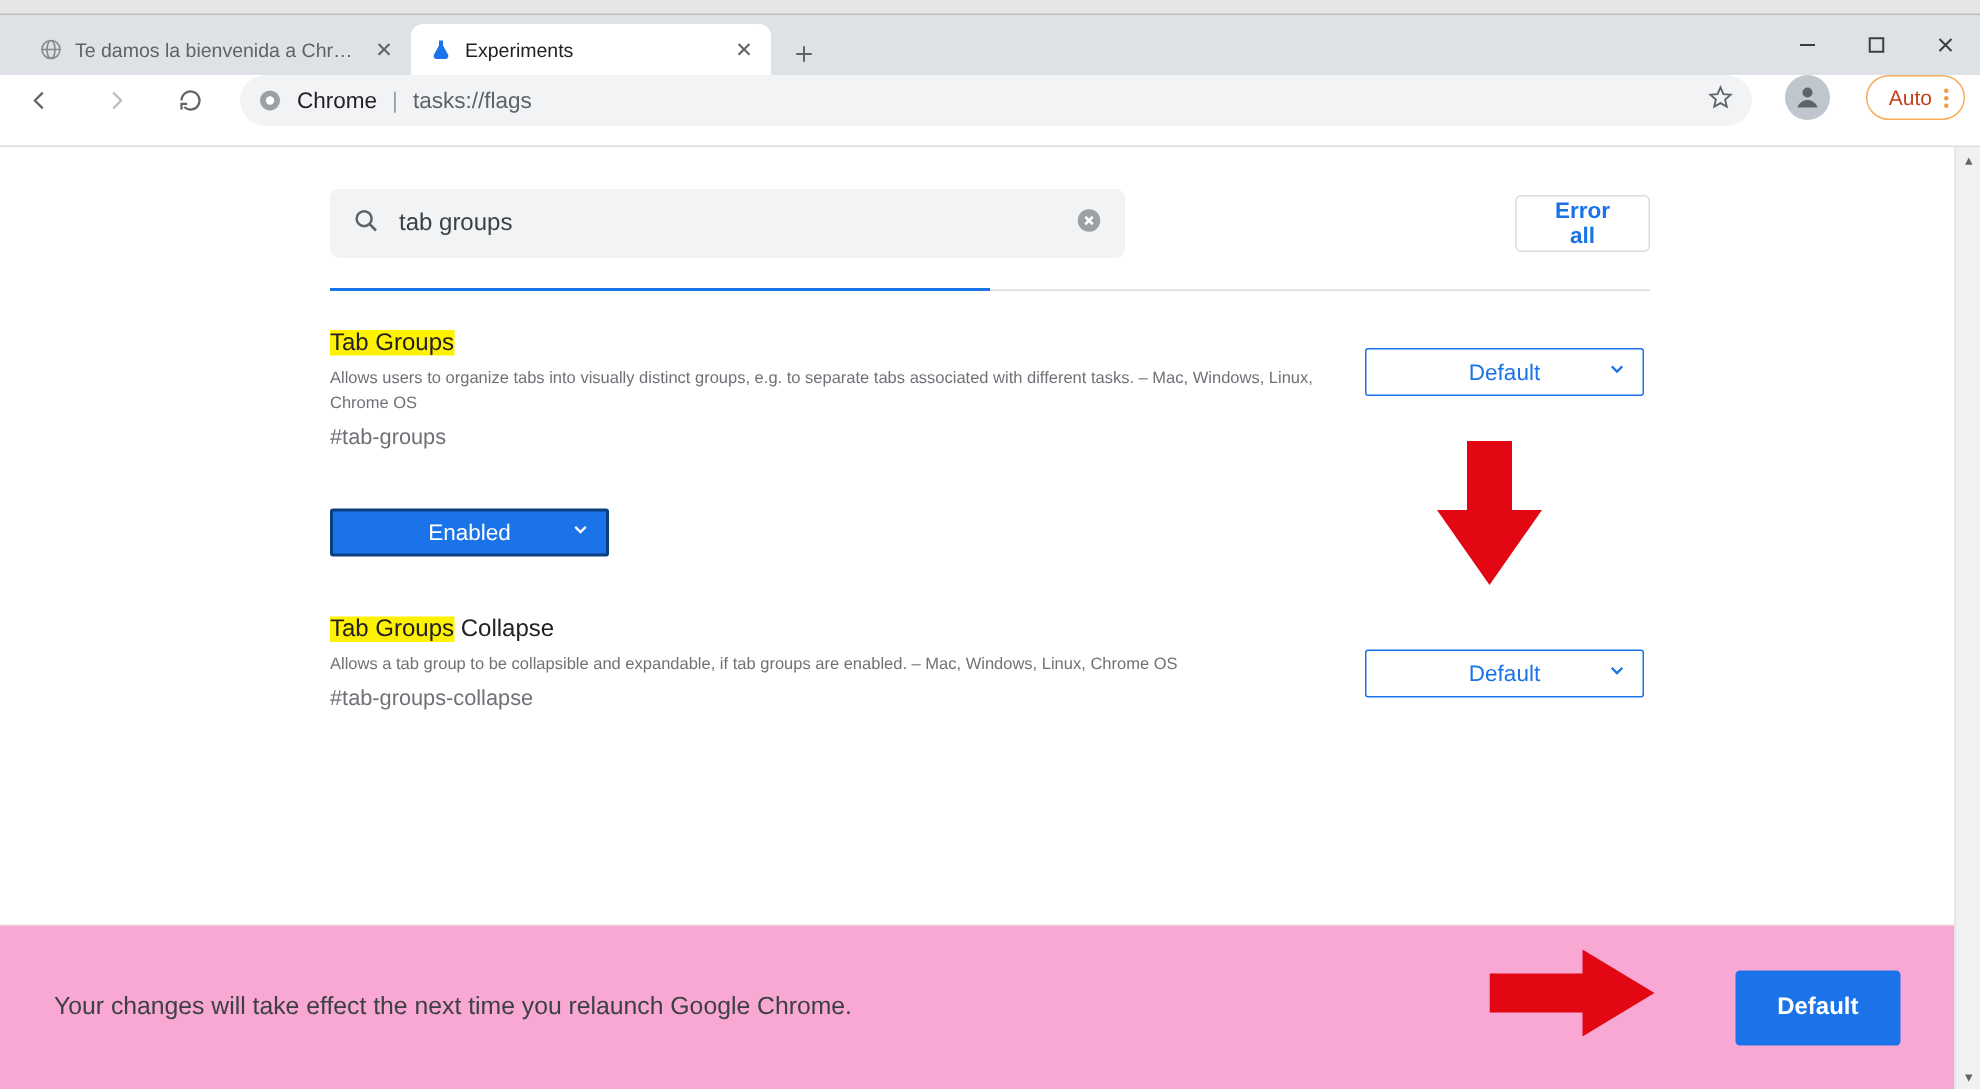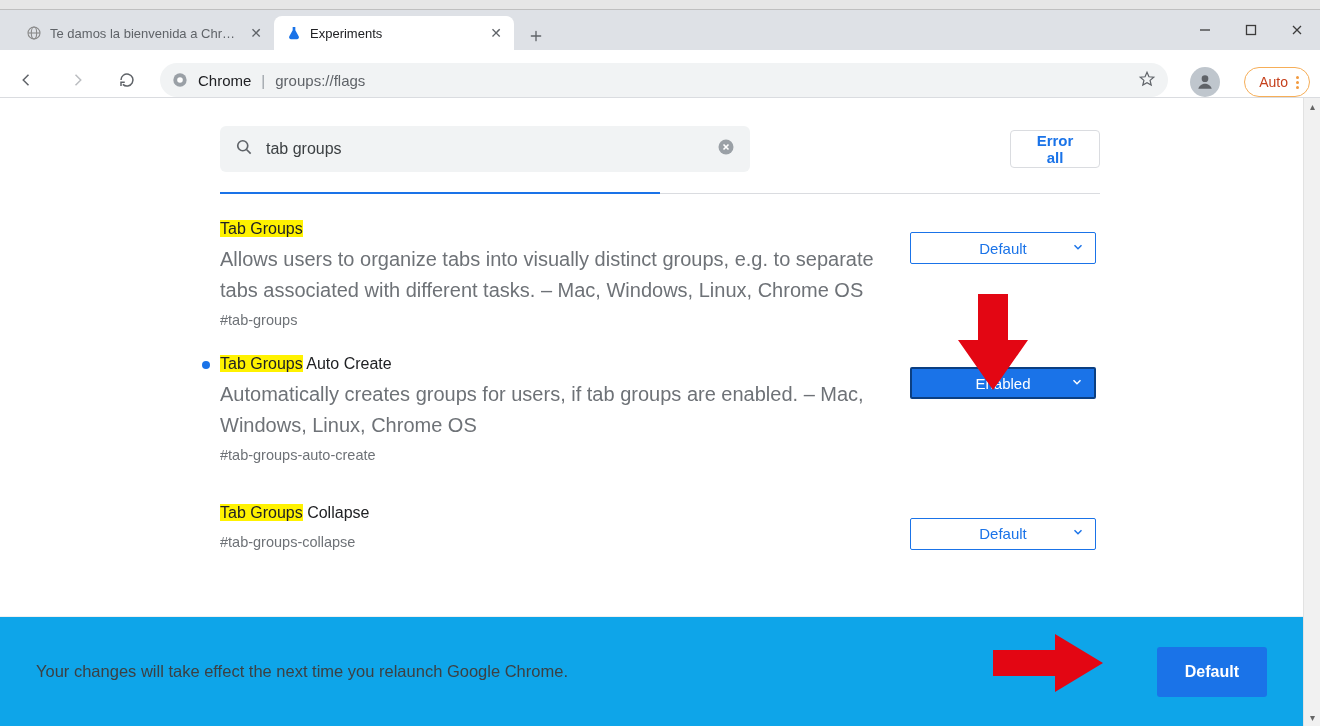--- a/index.html
+++ b/index.html
@@ -12,21 +12,21 @@
   .tab .favicon { width:16px; height:16px; margin-right:8px; flex-shrink:0; }
   .tab .tab-title { flex:1; overflow:hidden; text-overflow:ellipsis; white-space:nowrap; }
   .tab .tab-close { width:16px; height:16px; margin-left:8px; display:flex; align-items:center; justify-content:center; color:#5f6368; cursor:pointer; font-size:14px; line-height:1; }
   .tab.inactive { background:transparent; }
   .tab.active { background:#ffffff; color:#202124; }
   .newtab { width:28px; height:28px; margin-left:8px; display:flex; align-items:center; justify-content:center; cursor:pointer; color:#5f6368; font-size:18px; border-radius:50%; }
   .win-controls { position:absolute; right:0; top:0; display:flex; height:40px; }
   .win-btn { width:46px; display:flex; align-items:center; justify-content:center; color:#3c3c3c; cursor:pointer; }
   .win-btn svg { width:12px; height:12px; }
   
-  .toolbar { height:48px; background:#ffffff; border-bottom:1px solid #dadce0; display:flex; align-items:flex-end; padding:0 10px; gap:16px; }
+  .toolbar { height:48px; background:#ffffff; border-bottom:1px solid #dadce0; display:flex; align-items:flex-start; padding:0 10px; gap:16px; }
   .nav-btn { width:34px; height:34px; border-radius:50%; display:flex; align-items:center; justify-content:center; cursor:pointer; }
   .nav-btn svg { width:18px; height:18px; stroke:#5f6368; fill:none; stroke-width:2; }
   .nav-btn.disabled svg { stroke:#bbbdc1; }
   .omnibox { flex:1; height:34px; background:#f1f3f4; border-radius:17px; display:flex; align-items:center; padding:0 12px; gap:10px; color:#5f6368; font-size:15px; }
   .omnibox .secure { display:flex; align-items:center; }
   .omnibox .host { color:#202124; }
   .omnibox .path { color:#5f6368; }
   .omnibox .star { margin-left:auto; color:#5f6368; }
   .profile { width:30px; height:30px; border-radius:50%; background:#bfc6cd; display:flex; align-items:center; justify-content:center; margin-left:6px; cursor:pointer; }
   .profile svg { width:20px; height:20px; fill:#5f6368; }
@@ -48,33 +48,33 @@
   .searchbox .clear { color:#9aa0a6; cursor:pointer; }
   .reset-btn { height:38px; padding:0 16px; border:1px solid #dadce0; border-radius:4px; background:#fff; color:#1a73e8; font-size:15px; font-weight:600; cursor:pointer; }
   .tabs-divider { margin-top:20px; height:2px; display:flex; }
   .tabs-divider .blue { width:440px; background:#1a73e8; }
   .tabs-divider .grey { flex:1; background:#dadce0; height:1px; align-self:flex-end; }
   
   .flag { display:flex; gap:30px; padding:26px 0 0 0; }
   .flag .textcol { flex:1; }
   .flag .title { font-size:16px; color:#202124; margin-bottom:6px; }
   .flag .title .hl { background:#fff200; }
-  .flag .desc { font-size:20px; color:#6e7277; line-height:1.55; }
+  .flag .desc { font-size:11px; color:#6e7277; line-height:1.55; }
   .flag .anchor { font-size:14.5px; color:#6e7277; margin-top:6px; display:inline-block; cursor:pointer; }
   .flag .selcol { width:190px; padding-top:12px; }
   .flag .dot { position:absolute; margin-left:-18px; margin-top:6px; width:8px; height:8px; background:#1a73e8; border-radius:50%; }
   .select { width:186px; height:32px; border:1px solid #1a73e8; background:#fff; display:flex; align-items:center; justify-content:center; color:#1a73e8; font-size:15px; position:relative; cursor:pointer; border-radius:2px;}
   .select .chev { position:absolute; right:10px; }
   .select.enabled { background:#1a73e8; color:#fff; border:2px solid #0b3f82; }
   .select.enabled .chev svg path { stroke:#fff; }
   
   .arrow { position:absolute; }
   .arrow svg { display:block; }
   
-  .footer { position:absolute; left:0; right:17px; bottom:0; height:110px; background:#0ea5e9; border-top:1px solid #f0f0f0; display:flex; align-items:center; padding:0 36px 0 36px; }
+  .footer { position:absolute; left:0; right:17px; bottom:0; height:110px; background:#f9a8d4; border-top:1px solid #f0f0f0; display:flex; align-items:center; padding:0 36px 0 36px; }
   .footer .msg { font-size:16.5px; color:#3c4043; }
   .footer .relaunch { margin-left:auto; background:#1a73e8; color:#fff; border:none; height:50px; padding:0 28px; font-size:16px; font-weight:600; border-radius:3px; cursor:pointer; }
   .arrow-relaunch { position:absolute; right:200px; bottom:30px; }
 </style>
 </head>
 <body>
 
 <div class="titlebar"></div>
 
 <div class="tabstrip">
@@ -140,21 +140,21 @@
   </div>
   <div class="omnibox">
     <span class="secure">
       <svg width="16" height="16" viewBox="0 0 24 24">
           <circle cx="12" cy="12" r="10" fill="#9aa0a6"></circle>
           <circle cx="12" cy="12" r="4.2" fill="#fff"></circle>
         </svg>
     </span>
     <span class="host">Chrome</span>
     <span style="color:#9aa0a6;"> | </span>
-    <span class="path">groups://flags</span>
+    <span class="path">tasks://flags</span>
     <span class="star">
       <svg width="18" height="18" viewBox="0 0 24 24">
           <path d="M12 3l2.6 6 6.4.5-4.9 4.3 1.5 6.3L12 17l-5.6 3.1 1.5-6.3L3 9.5l6.4-.5L12 3z" fill="none" stroke="#5f6368" stroke-width="1.6"></path>
         </svg>
     </span>
   </div>
   <div class="profile">
     <svg viewBox="0 0 24 24">
         <circle cx="12" cy="8" r="4"></circle>
         <path d="M4 20c1-4 5-6 8-6s7 2 8 6z"></path>
@@ -210,41 +210,36 @@
           <span>Default</span>
           <span class="chev">
             <svg width="14" height="14" viewBox="0 0 24 24">
                     <path d="M6 9l6 6 6-6" fill="none" stroke="#1a73e8" stroke-width="2.5"></path>
                   </svg>
           </span>
         </div>
       </div>
     </div>
           <div class="flag">
-      <div class="textcol">
-        <span class="dot"></span>
-        <div class="title"><span class="hl">Tab Groups</span> Auto Create</div>
-        <div class="desc">Automatically creates groups for users, if tab groups are enabled. – Mac, Windows, Linux, Chrome OS</div>
-        <a class="anchor">#tab-groups-auto-create</a>
-      </div>
       <div class="selcol">
         <div class="select enabled">
           <span>Enabled</span>
           <span class="chev">
             <svg width="14" height="14" viewBox="0 0 24 24">
                     <path d="M6 9l6 6 6-6" fill="none" stroke="#fff" stroke-width="2.5"></path>
                   </svg>
           </span>
         </div>
       </div>
     </div>
           <div class="flag" style="padding-top:40px;align-items:center;">
       <div class="textcol">
         
         <div class="title"><span class="hl">Tab Groups</span> Collapse</div>
+        <div class="desc">Allows a tab group to be collapsible and expandable, if tab groups are enabled. – Mac, Windows, Linux, Chrome OS</div>
         <a class="anchor">#tab-groups-collapse</a>
       </div>
       <div class="selcol">
         <div class="select">
           <span>Default</span>
           <span class="chev">
             <svg width="14" height="14" viewBox="0 0 24 24">
                     <path d="M6 9l6 6 6-6" fill="none" stroke="#1a73e8" stroke-width="2.5"></path>
                   </svg>
           </span>

